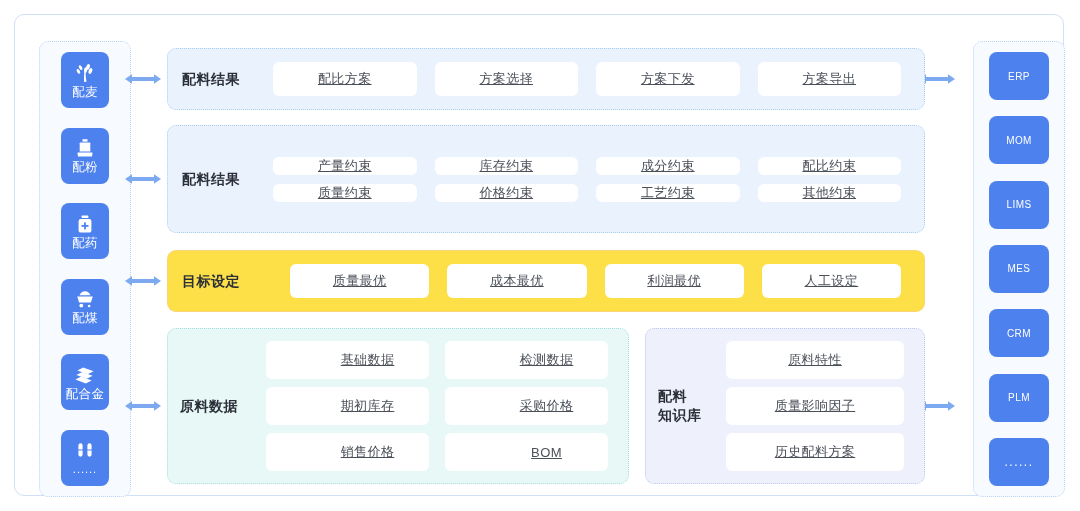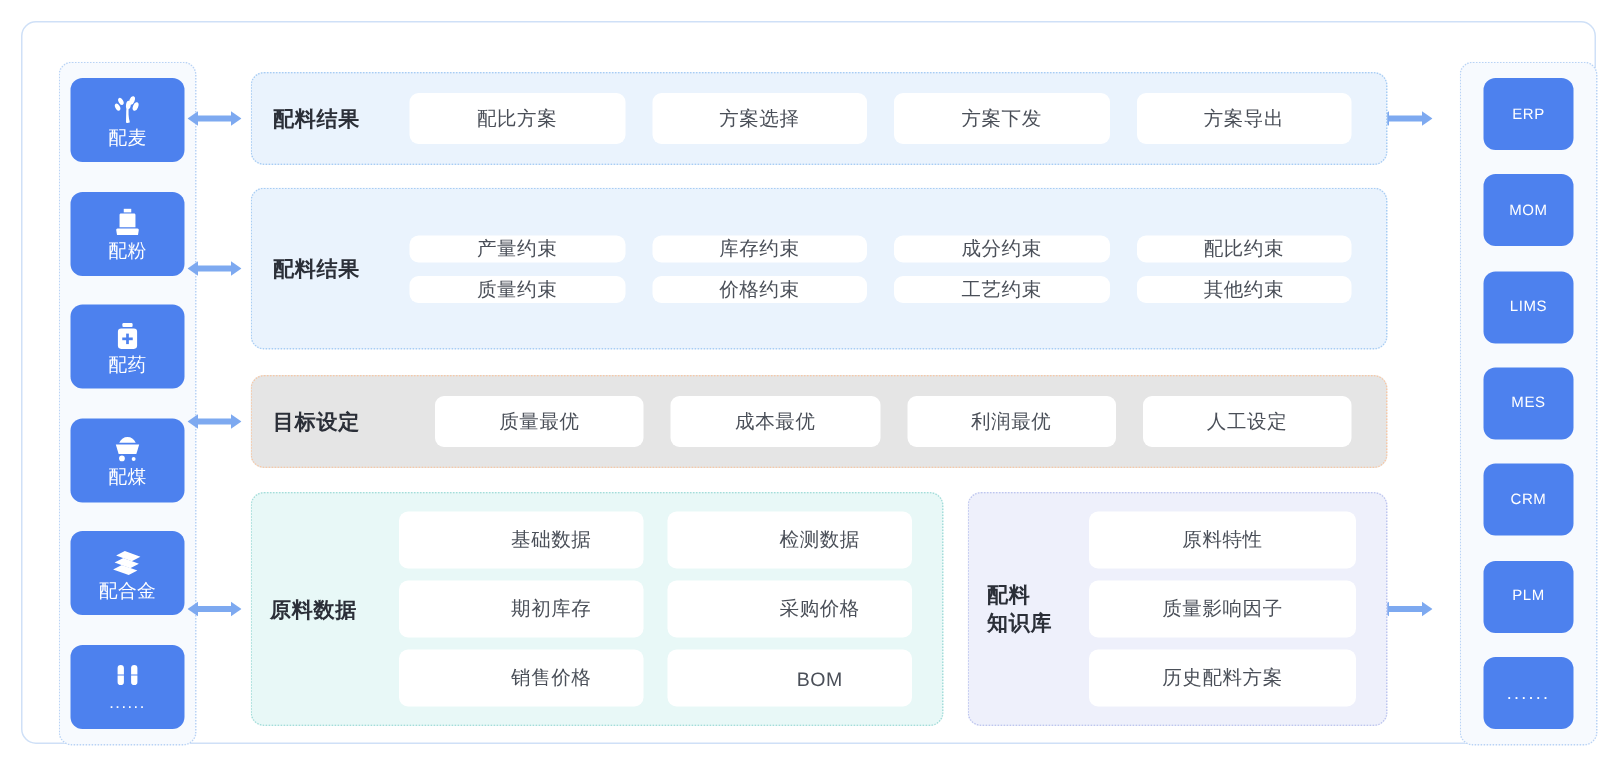--- a/index.html
+++ b/index.html
@@ -25,21 +25,21 @@
     border:1.5px dotted #b9d3f5;
     border-radius:9px;
     background:#f7fafe;
     display:flex;flex-direction:column;
     align-items:center;justify-content:space-between;
   }
   .rail-left{left:24px;top:26px;width:92px;height:456px;padding:10px 0;}
   .rail-right{left:958px;top:26px;width:92px;height:456px;padding:10px 0;}
 
   .mod{
-    width:76px;height:56px;border-radius:8px;
+    width:48px;height:56px;border-radius:8px;
     background:#4d81ee;
     color:#fff;
     display:flex;flex-direction:column;
     align-items:center;justify-content:center;
     gap:2px;
     cursor:pointer;
   }
   .mod .glyph{height:22px;display:flex;align-items:center;justify-content:center;}
   .mod .glyph svg{display:block;}
   .mod .mod-label{font-size:12.5px;line-height:13px;letter-spacing:.3px;}
@@ -60,21 +60,21 @@
 
   
   .panel{
     position:absolute;
     box-sizing:border-box;
     border-radius:9px;
     border:1.5px dotted #a8cdf4;
     background:#eaf3fd;
     display:flex;align-items:center;
   }
-  .panel.target{border-color:#f6c9a8;background:#e5e5e5;gap:17px;}
+  .panel.target{border-color:#f6c9a8;background:#fde047;gap:17px;}
   .panel.matdata{border-color:#a4ddda;background:#e8f8f7;}
   .panel.kb{border-color:#bec6ef;background:#eef0fb;}
 
   .panel-title{
     flex:0 0 auto;
     color:#2b2f38;
     font-size:14px;font-weight:bold;
     text-align:left;
     line-height:19px;
     letter-spacing:.5px;
@@ -83,20 +83,21 @@
   .card-row{display:flex;}
   .card{
     flex:1 1 0;
     background:#fff;
     border-radius:6px;
     display:flex;align-items:center;justify-content:center;
     color:#4a4f58;
     font-size:13px;
     letter-spacing:.4px;
     cursor:pointer;
+    text-decoration:underline;
   }
 
   
   #panel-results{left:152px;top:33px;width:758px;height:62px;padding:0 14px;}
   #panel-results .panel-title{width:74px;margin-right:8px;}
   #panel-results .card{height:34px;margin:0 9px;}
 
   
   #panel-constraints{left:152px;top:110px;width:758px;height:108px;padding:0 14px;}
   #panel-constraints .panel-title{width:74px;margin-right:8px;}

